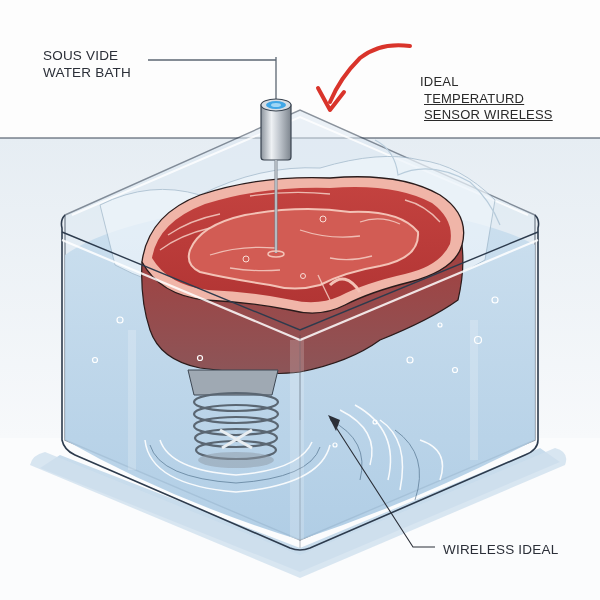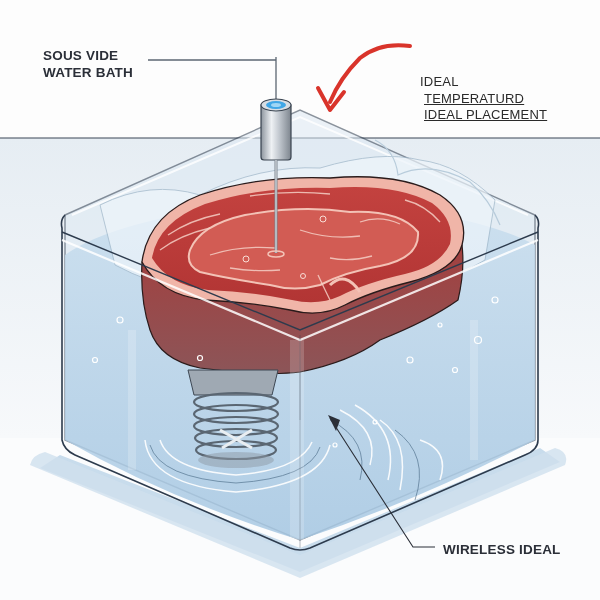--- a/index.html
+++ b/index.html
@@ -3,21 +3,21 @@
 <meta charset="utf-8">
 <style>
   html, body { margin: 0; padding: 0; }
   body {
     width: 600px; height: 600px; overflow: hidden; position: relative;
     background: #fdfdfd;
     font-family: "Liberation Sans", sans-serif;
   }
   .stage { position: absolute; left: 0; top: 0; width: 600px; height: 600px; }
   .label {
-    position: absolute; color: #2b2f38; font-weight: bold;
+    position: absolute; color: #2b2f38; font-weight: normal;
     font-size: 13.5px; line-height: 17px; letter-spacing: 0.2px;
     font-family: "Liberation Sans", sans-serif;
   }
   .label.light { font-weight: normal; color: #2a2a2a; font-size: 13px; line-height: 16.5px; }
   .label span { display: block; }
   #label-sous { left: 43px; top: 47px; }
   #label-ideal { left: 420px; top: 38px; margin-top: 36px; }
   #label-ideal .l2, #label-ideal .l3 { padding-left: 4px; text-decoration: underline; }
   #label-wireless { left: 443px; top: 541px; }
   #label-wireless .l2 { padding-left: 0; }
@@ -185,18 +185,18 @@
 </div>
 
 <div class="label" id="label-sous">
   <span>SOUS VIDE</span>
   <span>WATER BATH</span>
 </div>
 
 <div class="label light" id="label-ideal">
   <span class="l1">IDEAL</span>
   <span class="l2">TEMPERATURD</span>
-  <span class="l3">IDEAL PLACEMENT</span>
+  <span class="l3">SENSOR WIRELESS</span>
 </div>
 
 <div class="label" id="label-wireless">
   <span>WIRELESS IDEAL</span>
 </div>
 
 </body></html>

